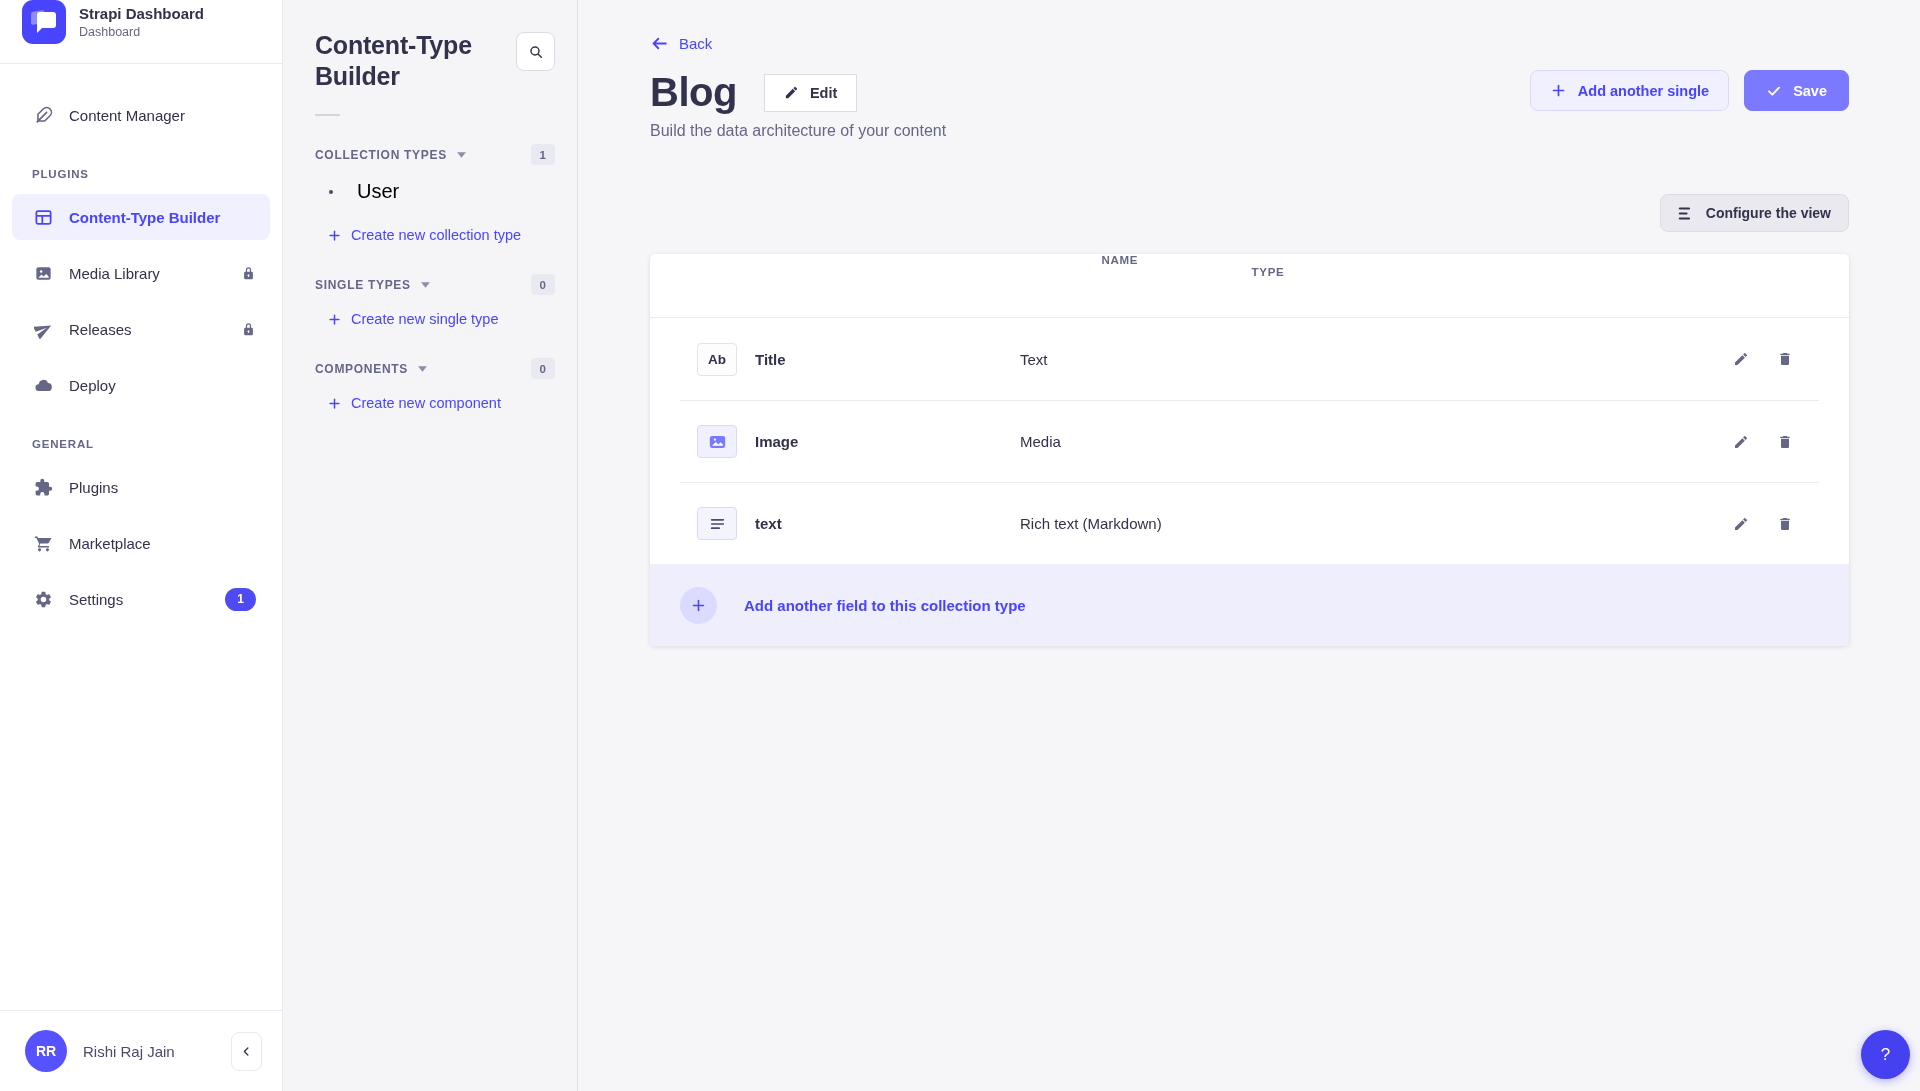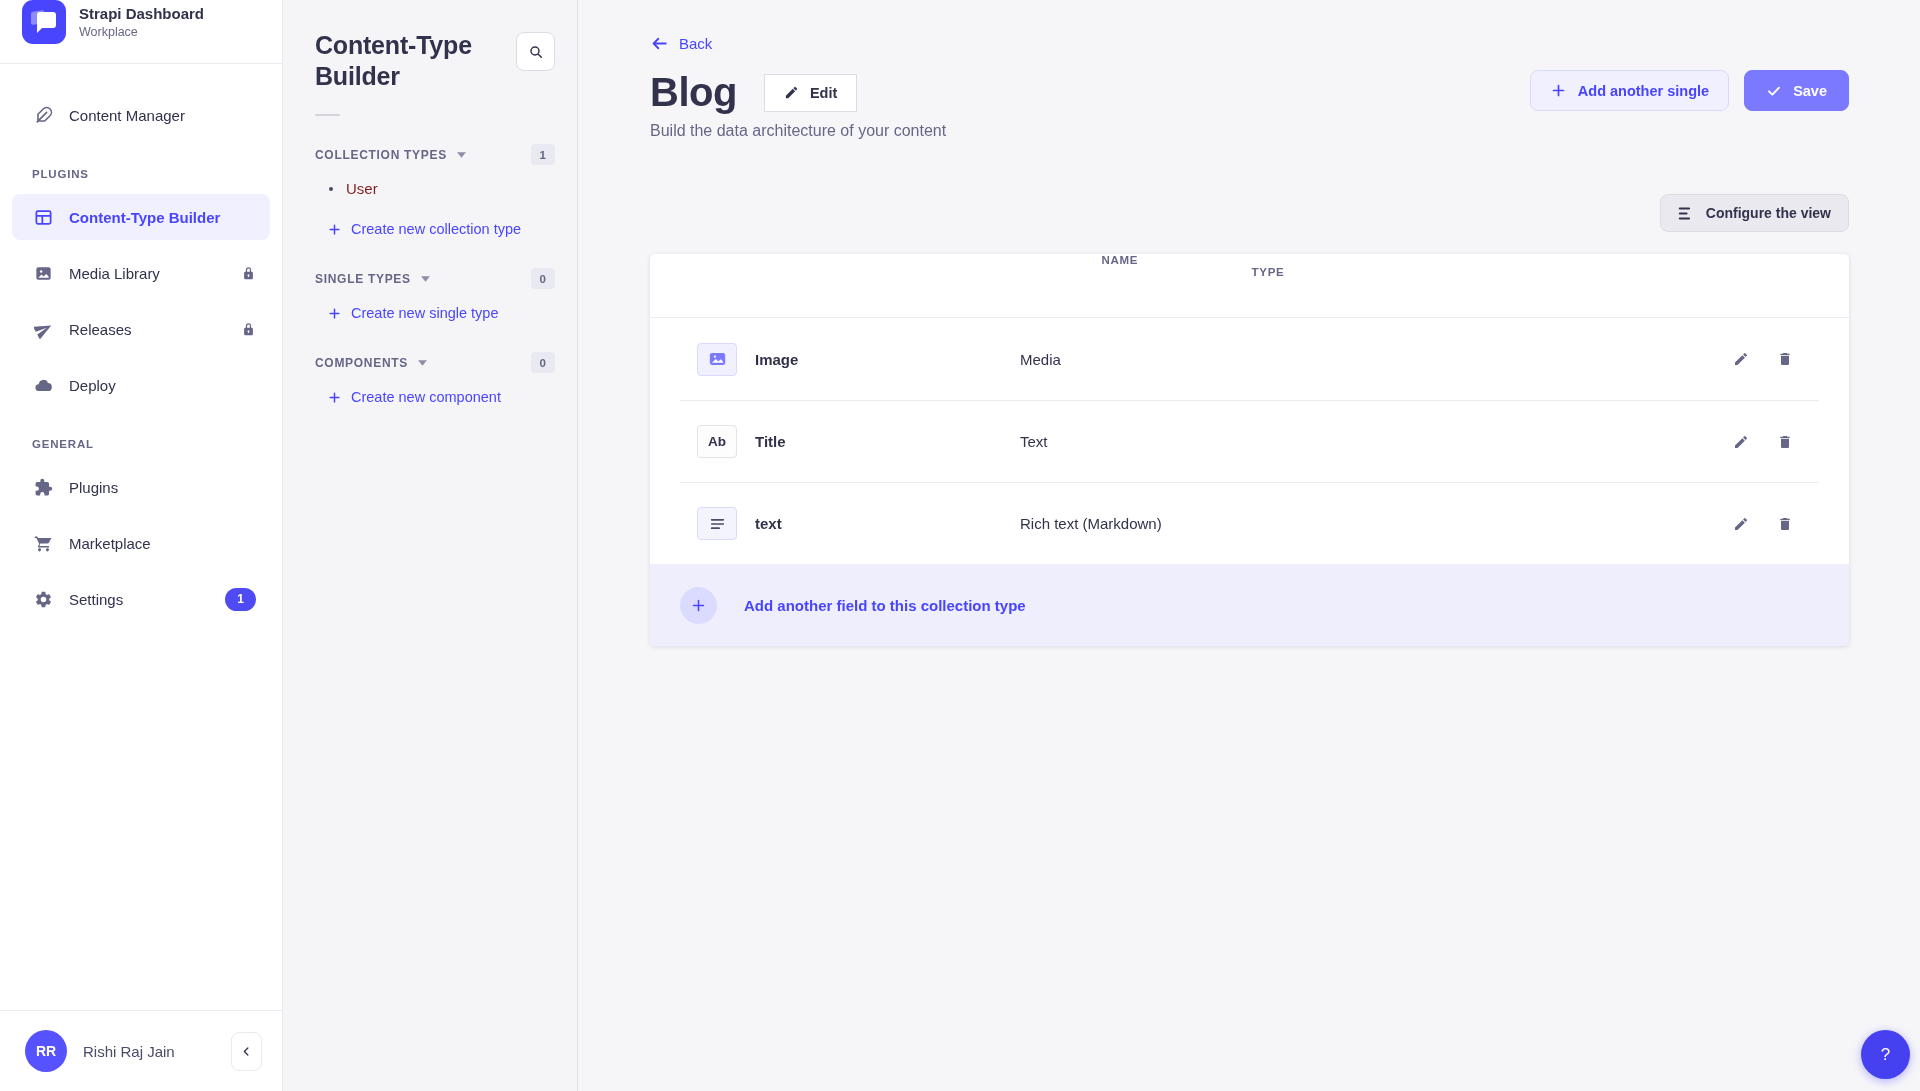--- a/index.html
+++ b/index.html
@@ -33,21 +33,21 @@
   
   .subnav { width:295px; background:#f5f5f8; border-right:1px solid #e0e0e6; flex-shrink:0; padding:30px 22px 0 32px; }
   .subnav-header { display:flex; justify-content:space-between; align-items:flex-start; }
   .subnav-title { font-size:25px; font-weight:700; line-height:1.24; color:#32324d; width:160px; letter-spacing:-.2px; }
   .search-btn { width:39px; height:39px; background:#fff; border:1px solid #dcdce4; border-radius:8px; display:flex; align-items:center; justify-content:center; color:#32324d; cursor:pointer; margin-top:2px; }
   .subnav-hr { width:25px; height:2px; background:#d4d4dd; margin:22px 0 28px; border-radius:2px; }
   .sec-head { display:flex; align-items:center; color:#666687; font-size:12px; font-weight:700; letter-spacing:.7px; margin-top:27px; }
   .sec-head:first-of-type { margin-top:0; }
   .sec-head .chev { margin-left:9px; color:#8e8ea9; }
   .count-badge { margin-left:auto; background:#e9e9f1; color:#666687; font-size:11.5px; font-weight:600; min-width:24px; height:21px; border-radius:4px; display:flex; align-items:center; justify-content:center; }
-  .subnav-item { display:flex; align-items:center; gap:13px; padding:15px 0 8px 14px; font-size:15px; color:#7f1d1d; cursor:pointer; }
+  .subnav-item { display:flex; align-items:center; gap:24px; padding:15px 0 8px 14px; font-size:20px; color:#000000; cursor:pointer; }
   .dot { width:4px; height:4px; border-radius:50%; background:#4a4a6a; }
   .create-link { display:flex; align-items:center; gap:9px; color:#4945ff; font-size:14.5px; padding:16px 0 4px 12px; cursor:pointer; }
 
   
   .main { flex:1; padding:34px 71px 0 72px; position:relative; background:#f6f6f9; }
   .back-row { display:inline-flex; align-items:center; gap:10px; color:#4945ff; font-size:15px; cursor:pointer; }
   .title-row { display:flex; align-items:center; margin-top:13px; }
   .page-title { font-size:40px; font-weight:700; color:#32324d; letter-spacing:-.5px; }
   .edit-btn { margin-left:27px; display:flex; align-items:center; gap:11px; background:#fff; border:1px solid #dcdce4; border-radius:0; padding:10px 19px; font-size:14.5px; font-weight:700; color:#32324d; cursor:pointer; }
   .actions { margin-left:auto; display:flex; gap:15px; align-self:flex-start; }
@@ -79,21 +79,21 @@
 
 <nav class="sidenav">
   <div class="brand">
     <div class="logo">
         <span class="lg-a"></span>
         <span class="lg-b"></span>
         <span class="lg-c"></span>
       </div>
     <div class="brand-text">
       <div class="brand-title">Strapi Dashboard</div>
-      <div class="brand-sub">Workplace</div>
+      <div class="brand-sub">Dashboard</div>
     </div>
   </div>
   <div class="nav-divider"></div>
   <div class="nav-scroll">
     <div class="nav-item" style="margin-top:16px;">
       <span class="nicon">
         <svg width="19" height="19" viewBox="0 0 24 24" fill="none" stroke="currentColor" stroke-width="2" stroke-linecap="round" stroke-linejoin="round">
             <path d="M20.24 12.24a6 6 0 0 0-8.49-8.49L5 10.5V19h8.5z"></path>
             <line x1="16" y1="8" x2="4" y2="20"></line>
           </svg>
@@ -312,20 +312,42 @@
     </button>
   </div>
 
   <section class="card">
     <div class="thead">
       <span class="hname">NAME</span>
       <span>TYPE</span>
     </div>
 
     <div class="trow">
+      <span class="ticon v-text">Ab</span>
+      <span class="tname">Title</span>
+      <span class="ttype">Text</span>
+      <span class="row-actions">
+        <button class="icon-btn">
+            <span>
+              <svg width="16" height="16" viewBox="0 0 24 24">
+                <path d="M3 17.25V21h3.75L17.81 9.94l-3.75-3.75L3 17.25zM20.71 7.04a1 1 0 0 0 0-1.41l-2.34-2.34a1 1 0 0 0-1.41 0l-1.83 1.83 3.75 3.75 1.83-1.83z" fill="currentColor"></path>
+              </svg>
+            </span>
+          </button>
+        <button class="icon-btn">
+            <span>
+              <svg width="16" height="16" viewBox="0 0 24 24">
+                <path d="M6 19a2 2 0 0 0 2 2h8a2 2 0 0 0 2-2V7H6v12zM19 4h-3.5l-1-1h-5l-1 1H5v2h14V4z" fill="currentColor"></path>
+              </svg>
+            </span>
+          </button>
+      </span>
+    </div>
+
+    <div class="trow">
       <span class="ticon v-media">
         <svg width="17" height="14" viewBox="0 0 20 16">
             <rect x="1" y="1" width="18" height="14" rx="2.5" fill="#7b79ff"></rect>
             <path d="M3.5 12.5 8 8l3 3 2.8-2.8 2.7 2.9v1.4H3.5z" fill="#fff"></path>
             <circle cx="7" cy="5.3" r="1.3" fill="#fff"></circle>
           </svg>
       </span>
       <span class="tname">Image</span>
       <span class="ttype">Media</span>
       <span class="row-actions">
@@ -340,42 +362,20 @@
             <span>
               <svg width="16" height="16" viewBox="0 0 24 24">
                 <path d="M6 19a2 2 0 0 0 2 2h8a2 2 0 0 0 2-2V7H6v12zM19 4h-3.5l-1-1h-5l-1 1H5v2h14V4z" fill="currentColor"></path>
               </svg>
             </span>
           </button>
       </span>
     </div>
 
     <div class="trow">
-      <span class="ticon v-text">Ab</span>
-      <span class="tname">Title</span>
-      <span class="ttype">Text</span>
-      <span class="row-actions">
-        <button class="icon-btn">
-            <span>
-              <svg width="16" height="16" viewBox="0 0 24 24">
-                <path d="M3 17.25V21h3.75L17.81 9.94l-3.75-3.75L3 17.25zM20.71 7.04a1 1 0 0 0 0-1.41l-2.34-2.34a1 1 0 0 0-1.41 0l-1.83 1.83 3.75 3.75 1.83-1.83z" fill="currentColor"></path>
-              </svg>
-            </span>
-          </button>
-        <button class="icon-btn">
-            <span>
-              <svg width="16" height="16" viewBox="0 0 24 24">
-                <path d="M6 19a2 2 0 0 0 2 2h8a2 2 0 0 0 2-2V7H6v12zM19 4h-3.5l-1-1h-5l-1 1H5v2h14V4z" fill="currentColor"></path>
-              </svg>
-            </span>
-          </button>
-      </span>
-    </div>
-
-    <div class="trow">
       <span class="ticon v-rich">
         <svg width="15" height="12" viewBox="0 0 18 14" fill="none" stroke="currentColor" stroke-width="2" stroke-linecap="round">
             <path d="M2 2h14M2 7h14M2 12h9"></path>
           </svg>
       </span>
       <span class="tname">text</span>
       <span class="ttype">Rich text (Markdown)</span>
       <span class="row-actions">
         <button class="icon-btn">
             <span>

